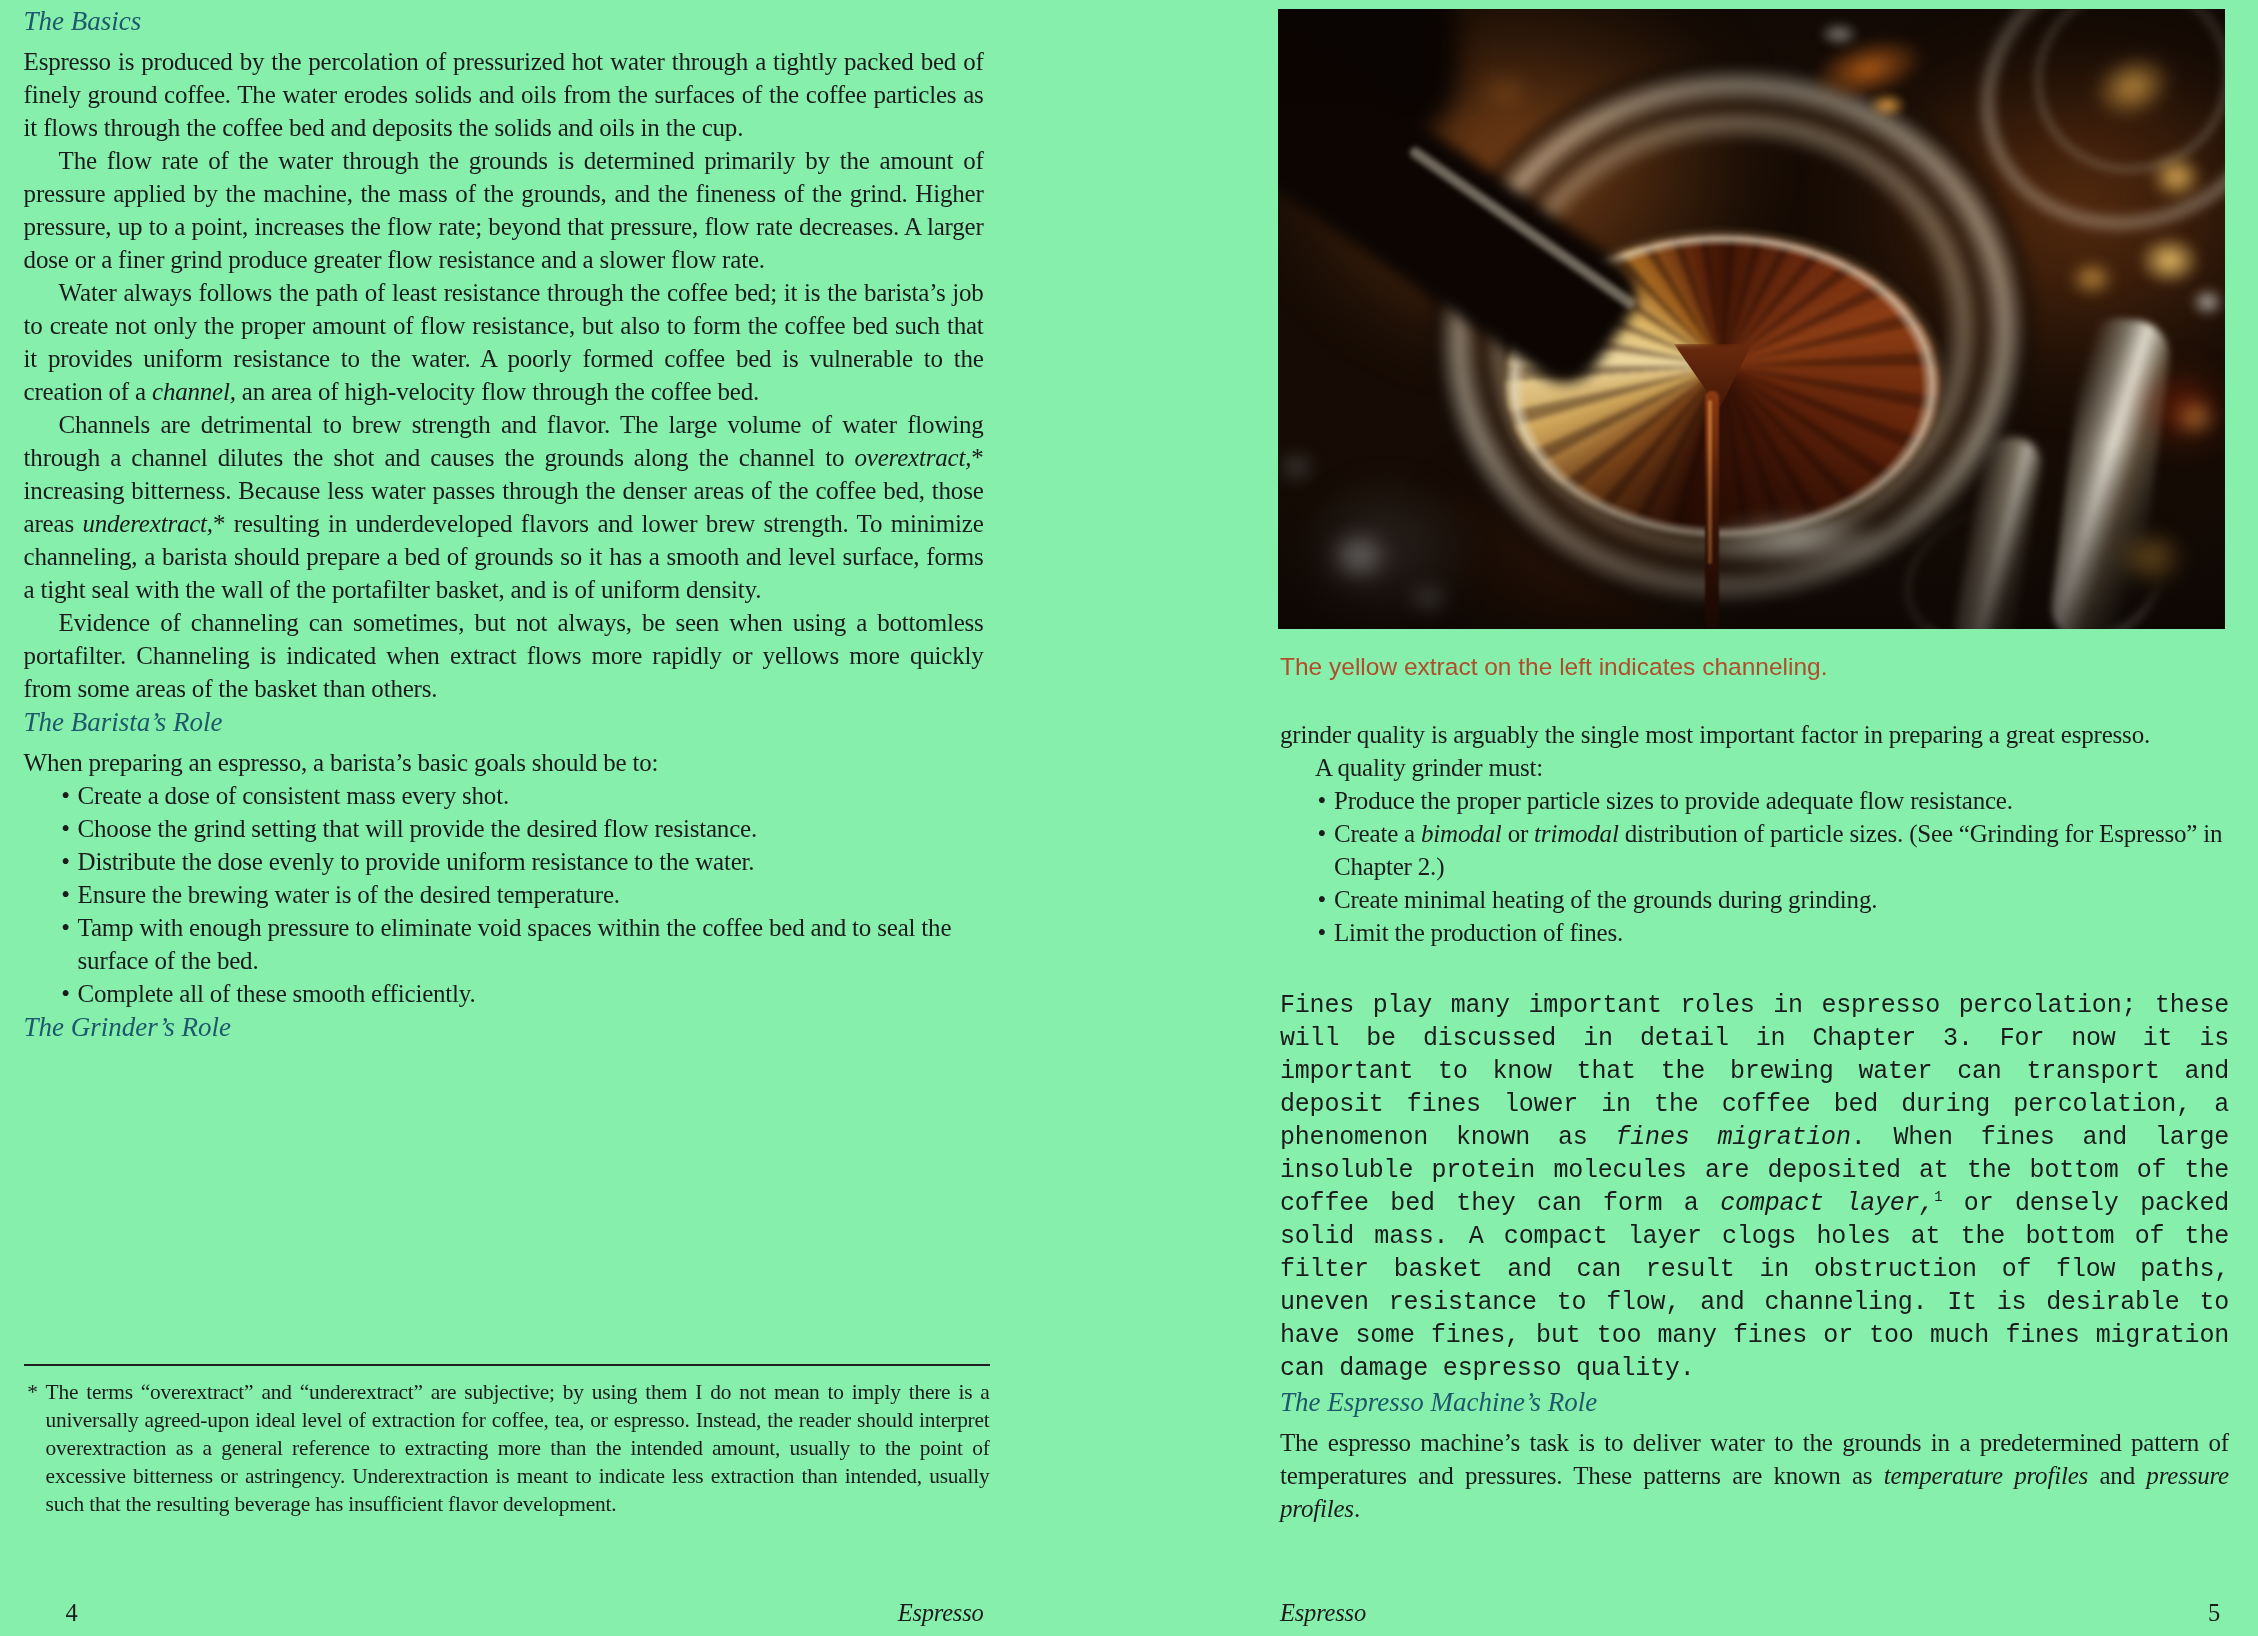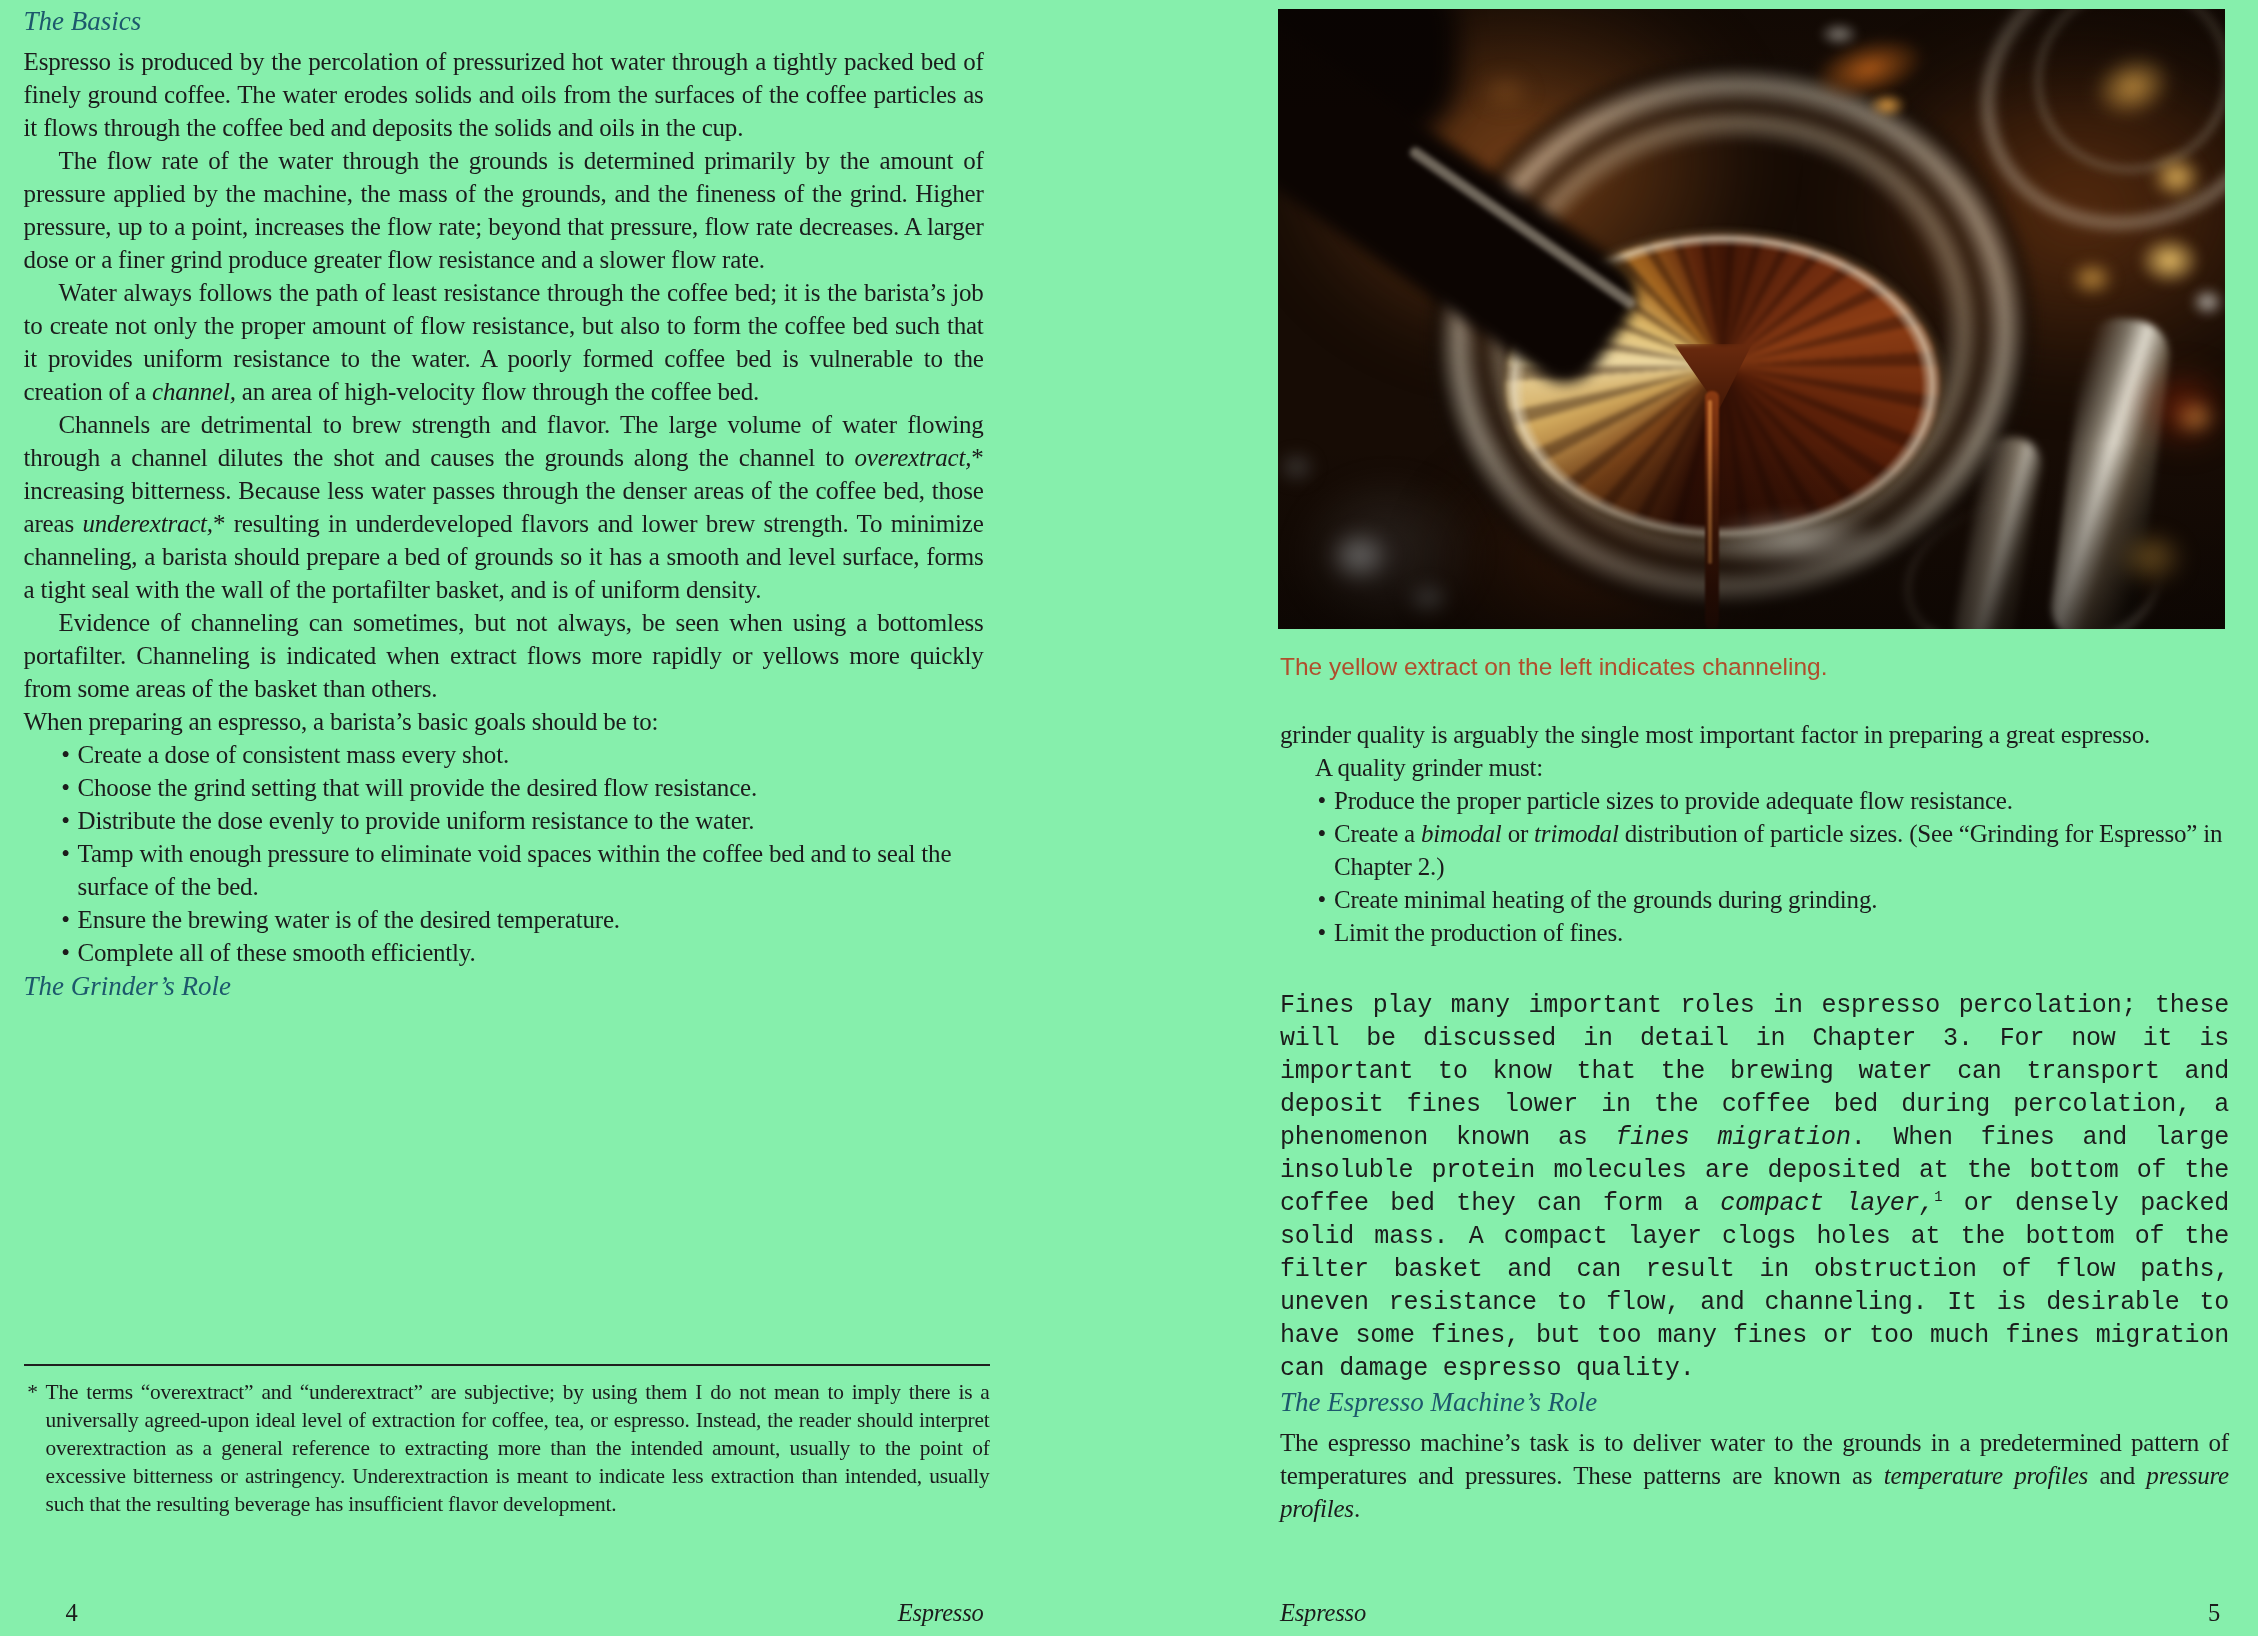--- a/index.html
+++ b/index.html
@@ -126,27 +126,28 @@
 <div class="spread">
 
   <main class="col" style="left:23.6px;top:3.6px;width:960px;">
     <h2 class="sec">The Basics</h2>
     <p class="just">Espresso is produced by the percolation of pressurized hot water through a tightly packed bed of finely ground coffee. The water erodes solids and oils from the surfaces of the coffee particles as it flows through the coffee bed and deposits the solids and oils in the cup.</p>
     <p class="just ind">The flow rate of the water through the grounds is determined primarily by the amount of pressure applied by the machine, the mass of the grounds, and the fineness of the grind. Higher pressure, up to a point, increases the flow rate; beyond that pressure, flow rate decreases. A larger dose or a finer grind produce greater flow resistance and a slower flow rate.</p>
     <p class="just ind">Water always follows the path of least resistance through the coffee bed; it is the barista’s job to create not only the proper amount of flow resistance, but also to form the coffee bed such that it provides uniform resistance to the water. A poorly formed coffee bed is vulnerable to the creation of a <i>channel,</i> an area of high-velocity flow through the coffee bed.</p>
     <p class="just ind">Channels are detrimental to brew strength and flavor. The large volume of water flowing through a channel dilutes the shot and causes the grounds along the channel to <i>overextract,</i>* increasing bitterness. Because less water passes through the denser areas of the coffee bed, those areas <i>underextract,</i>* resulting in underdeveloped flavors and lower brew strength. To minimize channeling, a barista should prepare a bed of grounds so it has a smooth and level surface, forms a tight seal with the wall of the portafilter basket, and is of uniform density.</p>
     <p class="just ind">Evidence of channeling can sometimes, but not always, be seen when using a bottomless portafilter. Channeling is indicated when extract flows more rapidly or yellows more quickly from some areas of the basket than others.</p>
 
+    <h2 class="sec mt">The Barista’s Role</h2>
     <p>When preparing an espresso, a barista’s basic goals should be to:</p>
     <ul class="bl">
       <li>Create a dose of consistent mass every shot.</li>
       <li>Choose the grind setting that will provide the desired flow resistance.</li>
       <li>Distribute the dose evenly to provide uniform resistance to the water.</li>
+      <li>Ensure the brewing water is of the desired temperature.</li>
       <li>Tamp with enough pressure to eliminate void spaces within the coffee bed and to seal the surface of the bed.</li>
-      <li>Ensure the brewing water is of the desired temperature.</li>
       <li>Complete all of these smooth efficiently.</li>
     </ul>
 
     <h2 class="sec mt">The Grinder’s Role</h2>
   </main>
 
   <div class="footnote-block">
     <hr class="rule">
     <p class="fn"><span class="fnm">*</span><span>The terms “overextract” and “underextract” are subjective; by using them I do not mean to imply there is a universally agreed-upon ideal level of extraction for coffee, tea, or espresso. Instead, the reader should interpret overextraction as a general reference to extracting more than the intended amount, usually to the point of excessive bitterness or astringency. Underextraction is meant to indicate less extraction than intended, usually such that the resulting beverage has insufficient flavor development.</span></p>
   </div>

